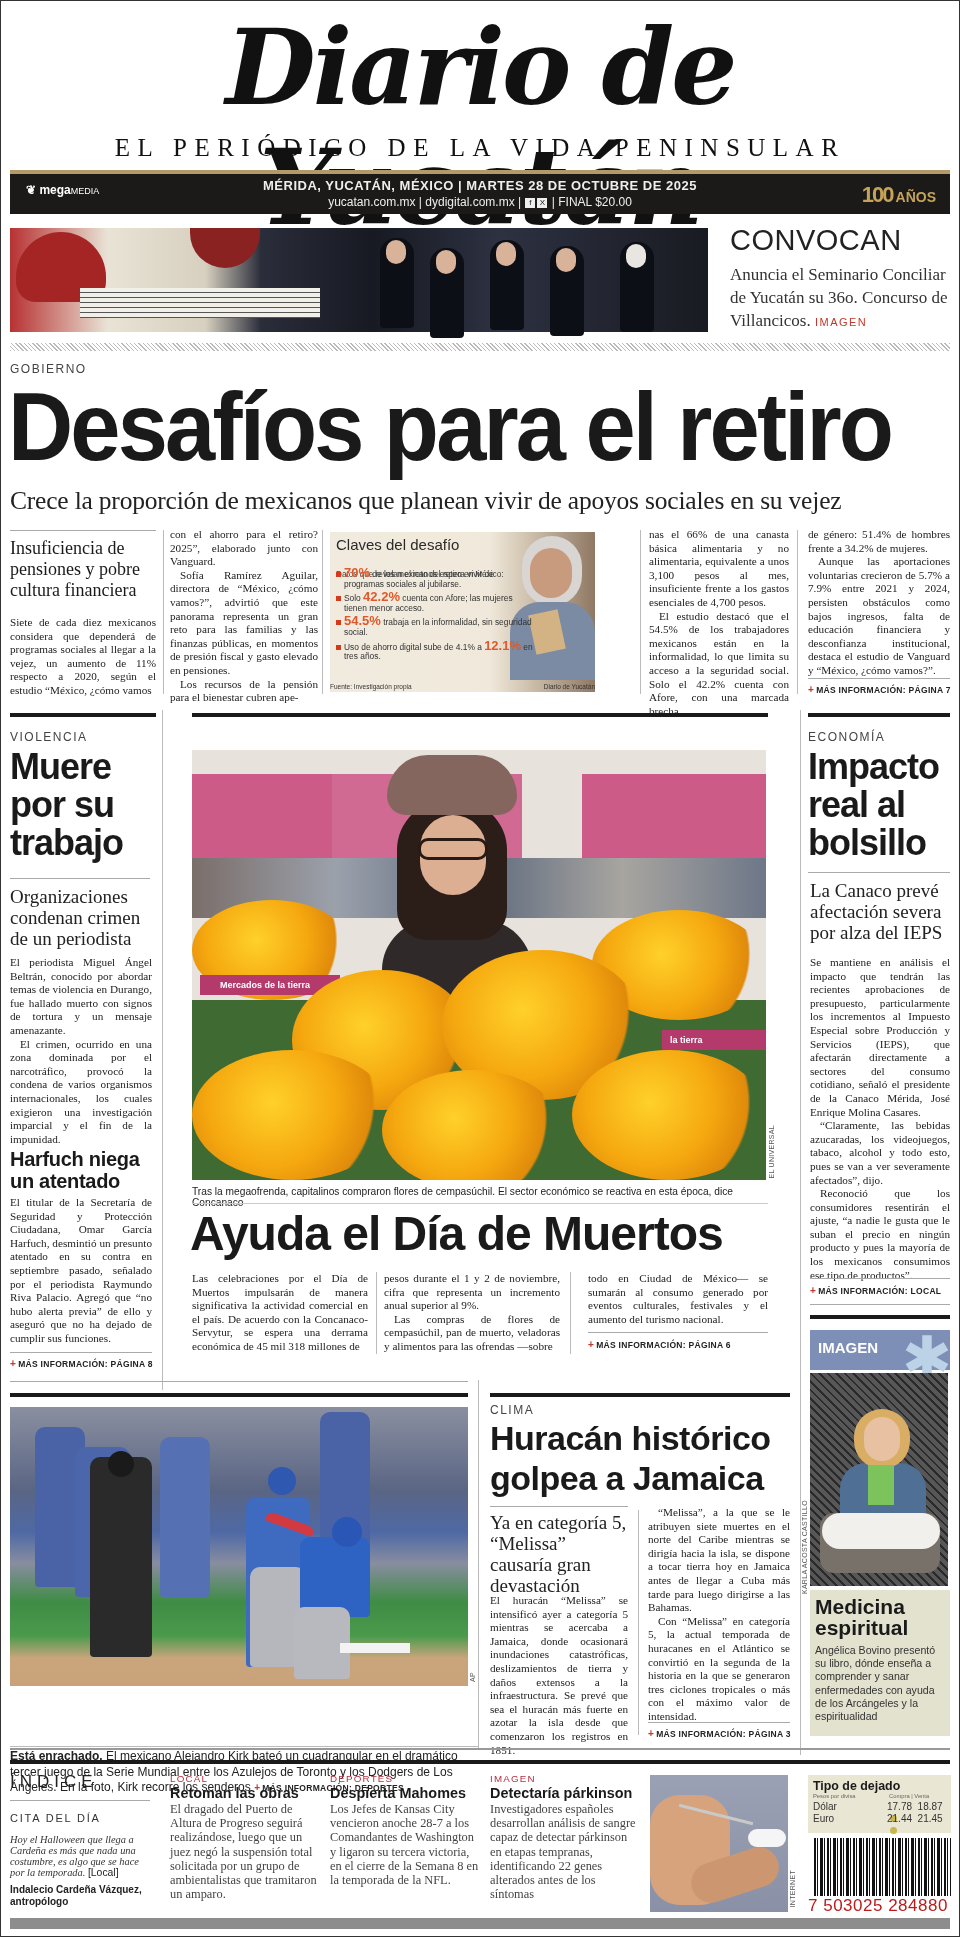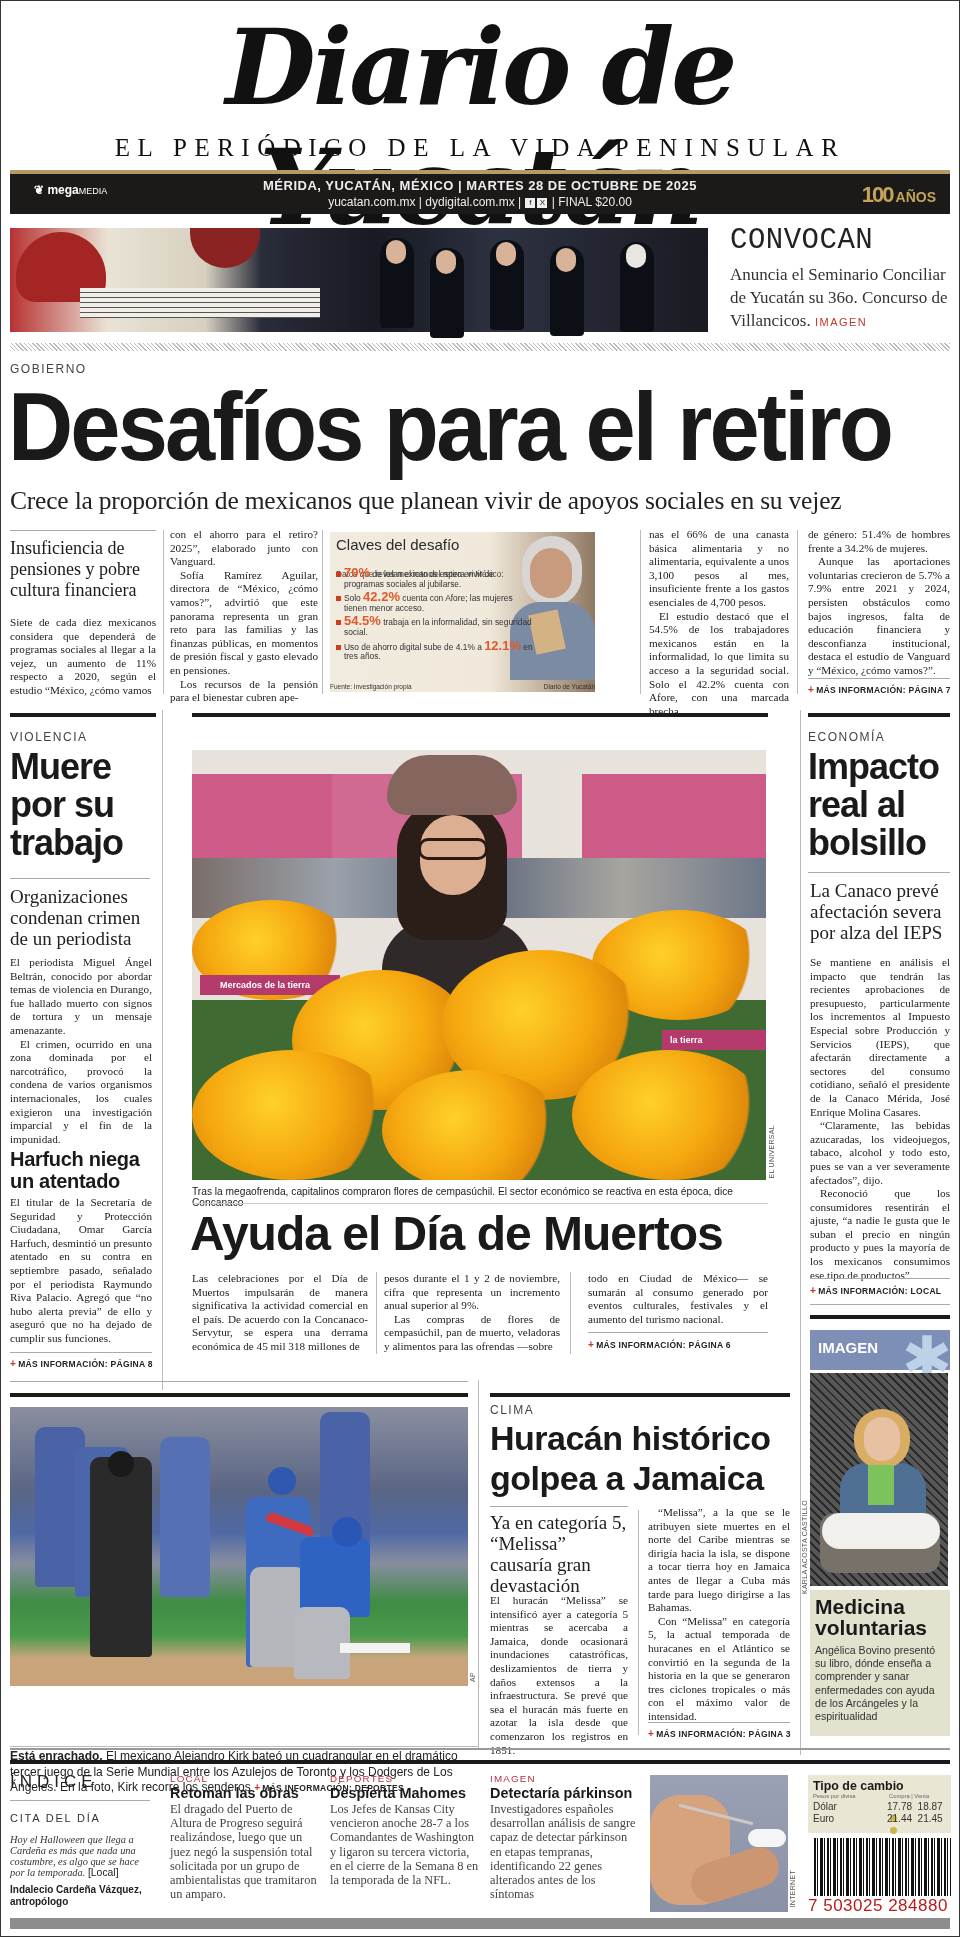--- a/index.html
+++ b/index.html
@@ -8,34 +8,34 @@
 .abs{position:absolute}
 .sans{font-family:"Liberation Sans",sans-serif}
 .frame{position:absolute;left:0;top:0;width:960px;height:1937px;border:1px solid #333;pointer-events:none}
 
 .logo{left:0;top:8px;width:960px;text-align:center;font-family:"DejaVu Serif",serif;font-style:italic;font-weight:bold;font-size:104px;letter-spacing:-3px;line-height:120px;color:#111}
 .tagline{left:0;top:134px;width:960px;text-align:center;font-family:"Liberation Serif",serif;font-size:25px;letter-spacing:7.5px;color:#111}
 .goldrule{left:10px;top:170px;width:940px;height:4px;background:#b49a66}
 .dateband{left:10px;top:174px;width:940px;height:40px;background:#1c1a19;color:#eee}
 .dateband .l1{position:absolute;left:0;width:100%;top:4px;text-align:center;font-family:"Liberation Sans",sans-serif;font-size:13px;font-weight:bold;letter-spacing:.5px}
 .dateband .l2{position:absolute;left:0;width:100%;top:21px;text-align:center;font-family:"Liberation Sans",sans-serif;font-size:12px}
-.megamedia{position:absolute;left:24px;top:9px;font-family:"Liberation Sans",sans-serif;font-size:12px;color:#fff;font-weight:bold}
+.megamedia{position:absolute;left:16px;top:9px;font-family:"Liberation Sans",sans-serif;font-size:12px;color:#fff;font-weight:bold}
 .megamedia small{font-weight:normal;font-size:9px}
 .anos{position:absolute;right:14px;top:8px;font-family:"Liberation Sans",sans-serif;font-weight:bold;color:#c5a458}
 .anos .n{font-size:22px;letter-spacing:-2px}
 .anos .t{font-size:14px;margin-left:3px}
 .socico{display:inline-block;width:10px;height:10px;background:#eee;color:#1c1a19;font-size:8px;line-height:10px;text-align:center;vertical-align:middle;margin:0 1px}
 
 .promo-img{left:10px;top:228px;width:698px;height:104px;background:linear-gradient(90deg,#b73232 0%,#e9e3d6 14%,#d7d0c0 28%,#2a2d3a 36%,#171a22 52%,#2d3141 70%,#191b22 100%)}
 .promo-img .hat{position:absolute;left:6px;top:4px;width:90px;height:70px;border-radius:45px 45px 20px 20px;background:#a52525}
 .promo-img .hat2{position:absolute;left:180px;top:0;width:70px;height:40px;border-radius:0 0 35px 35px;background:#8a2222}
 .promo-img .score{position:absolute;left:70px;top:60px;width:240px;height:30px;background:repeating-linear-gradient(180deg,#f2efe8 0 4px,#555 4px 5px)}
 .promo-img .singer{position:absolute;top:10px;width:34px;height:90px;border-radius:16px 16px 4px 4px;background:#0d0f16}
 .promo-img .face{position:absolute;top:12px;width:20px;height:24px;border-radius:10px;background:#d8b39a}
-.promo-title{left:730px;top:224px;font-size:29px;font-family:Liberation Mono, monospace;color:#222;letter-spacing:.5px}
+.promo-title{left:730px;top:224px;font-size:29px;font-family:Liberation Sans, sans-serif;color:#222;letter-spacing:.5px}
 .promo-text{left:730px;top:263px;width:225px;font-size:17px;line-height:23px;color:#333}
 .promo-text .src{font-family:"Liberation Sans",sans-serif;font-size:11px;letter-spacing:1.5px;color:#c0392b}
 .hatch{left:10px;top:343px;width:940px;height:8px;background:repeating-linear-gradient(45deg,#bbb 0 1px,#fff 1px 3px)}
 
 .kicker{font-family:"Liberation Sans",sans-serif;font-size:12px;letter-spacing:1.5px;color:#444}
 .lead-kicker{left:10px;top:362px}
 .lead-head{left:8px;top:372px;font-family:"Liberation Sans",sans-serif;font-weight:bold;font-size:96px;letter-spacing:-3px;line-height:110px;color:#1a1a1a;transform:scaleX(.94);transform-origin:left}
 .lead-deck{left:10px;top:486px;font-size:25.5px;color:#222;letter-spacing:-.2px}
 .col{position:absolute;font-size:11.2px;line-height:13.6px;text-align:justify;color:#222}
 .col p{text-indent:10px}
@@ -299,21 +299,21 @@
   <div class="mesh"></div>
   <div class="cushion"></div>
   <div class="top"></div>
   <div class="legs"></div>
   <div class="hair"></div>
   <div class="face"></div>
   <div class="book"></div>
 </div>
 <div class="credit" style="left:801px;top:1500px">KARLA ACOSTA CASTILLO</div>
 <div class="abs imagen-box">
-  <h3>Medicina voluntarias</h3>
+  <h3>Medicina espiritual</h3>
   <p>Angélica Bovino presentó su libro, dónde enseña a comprender y sanar enfermedades con ayuda de los Arcángeles y la espiritualidad</p>
 </div>
 
 <div class="hrule" style="left:10px;top:1381px;width:458px;background:#aaa"></div>
 <div class="thick" style="left:10px;top:1393px;width:458px"></div>
 <div class="abs bbphoto">
   <div class="pl" style="left:25px;top:20px;width:50px;height:160px;background:#4a63a7"></div>
   <div class="pl" style="left:65px;top:40px;width:55px;height:150px;background:#4c66ab"></div>
   <div class="pl" style="left:150px;top:30px;width:50px;height:160px;background:#5570b3"></div>
   <div class="pl" style="left:310px;top:5px;width:50px;height:150px;background:#4a63a7"></div>
@@ -379,21 +379,21 @@
 </div>
 <div class="abs spoon">
   <div class="hand"></div>
   <div class="handle"></div>
   <div class="bowl"></div>
   <div class="hand2"></div>
 </div>
 <div class="credit" style="left:789px;top:1870px">INTERNET</div>
 
 <div class="abs fx">
-  <div class="t">Tipo de cambio</div>
+  <div class="t">Tipo de dejado</div>
   <div class="h"><span>Pesos por divisa</span><span>Compra | Venta</span></div>
   <div class="r"><span>Dólar</span><span class="v"><span>17.78</span>&nbsp; <span>18.87</span><span class="dot"></span></span></div>
   <div class="r"><span>Euro</span><span class="v"><span>21.44</span>&nbsp; <span>21.45</span><span class="dot"></span></span></div>
 </div>
 <div class="abs barcode"></div>
 <div class="abs barnum">7  503025  284880</div>
 <div class="abs bottombar"></div>
 
 <div class="frame"></div>
 

